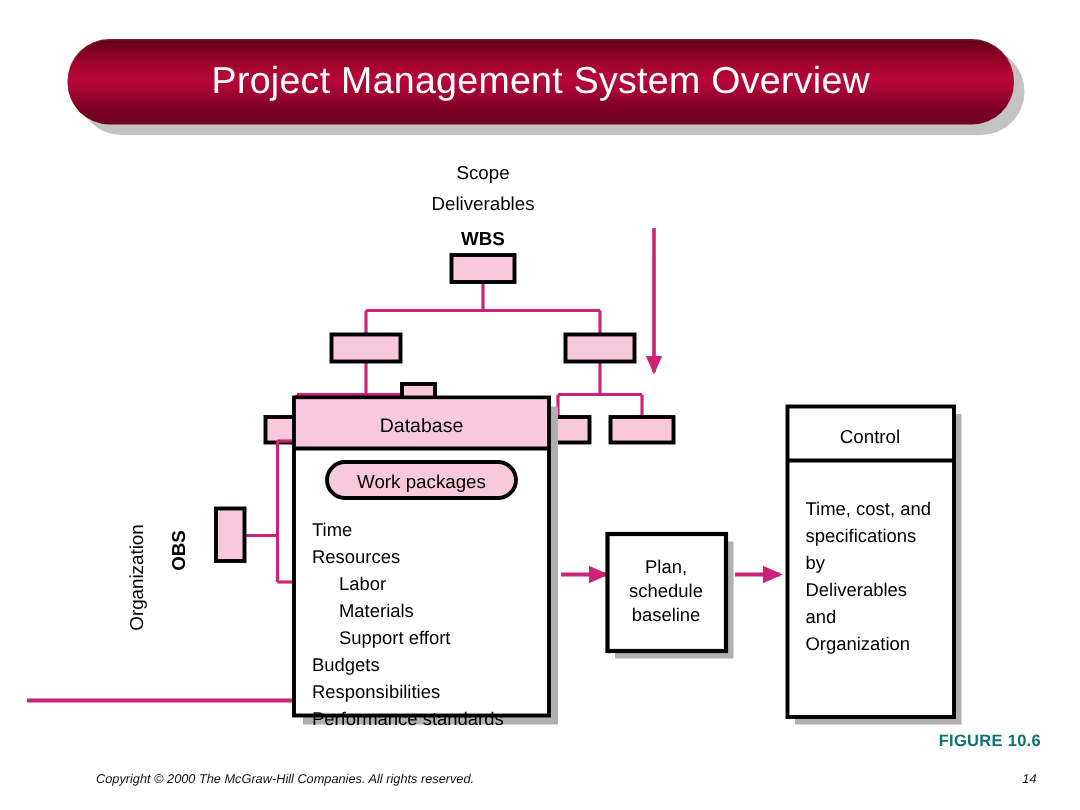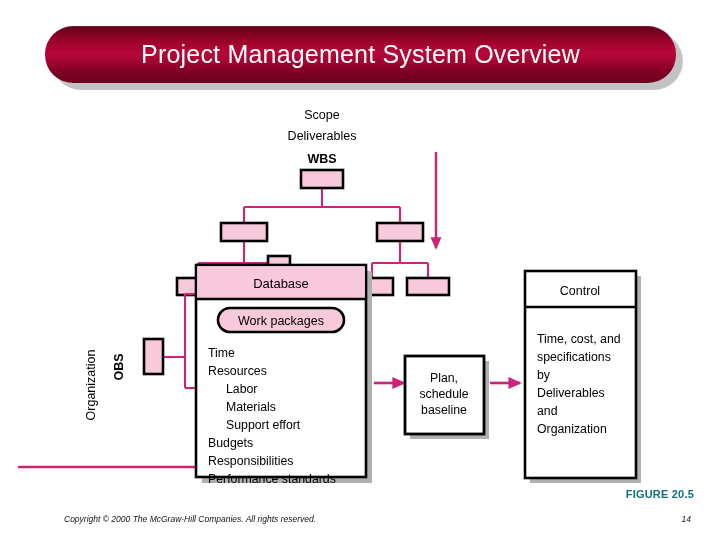--- a/index.html
+++ b/index.html
@@ -240,17 +240,17 @@
         <text x="537" y="248">Time, cost, and</text>
         <text x="537" y="266">specifications</text>
         <text x="537" y="284">by</text>
         <text x="537" y="302">Deliverables</text>
         <text x="537" y="320">and</text>
         <text x="537" y="338">Organization</text>
       </g>
     </svg>
   </div>
 
-  <div id="figure-label">FIGURE 20.5</div>
+  <div id="figure-label">FIGURE 10.6</div>
   <div id="copyright">Copyright © 2000 The McGraw-Hill Companies. All rights reserved.</div>
   <div id="page-number">14</div>
 
 </div>
 
 </body></html>

